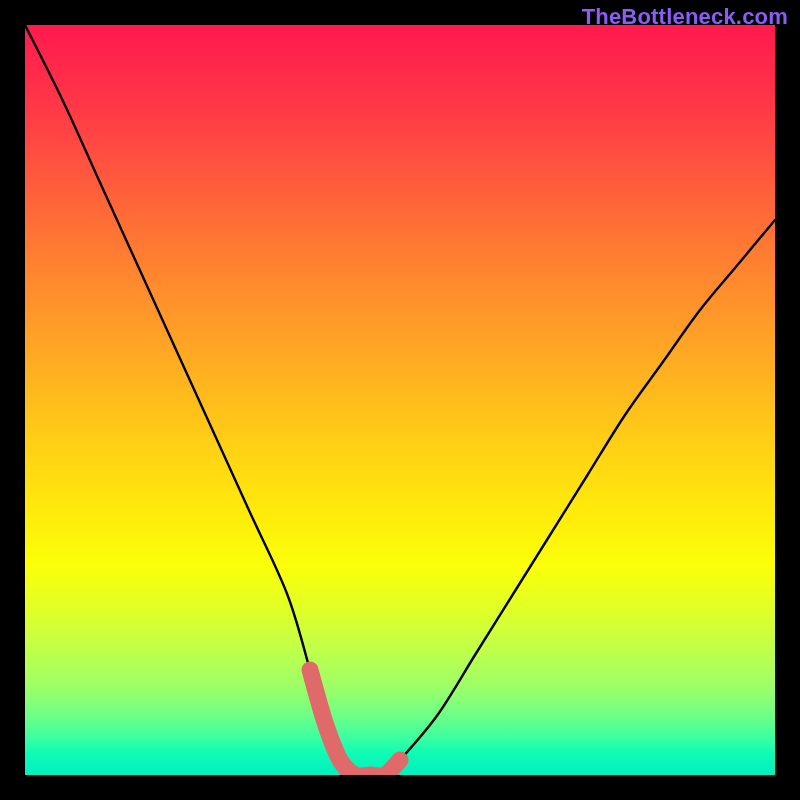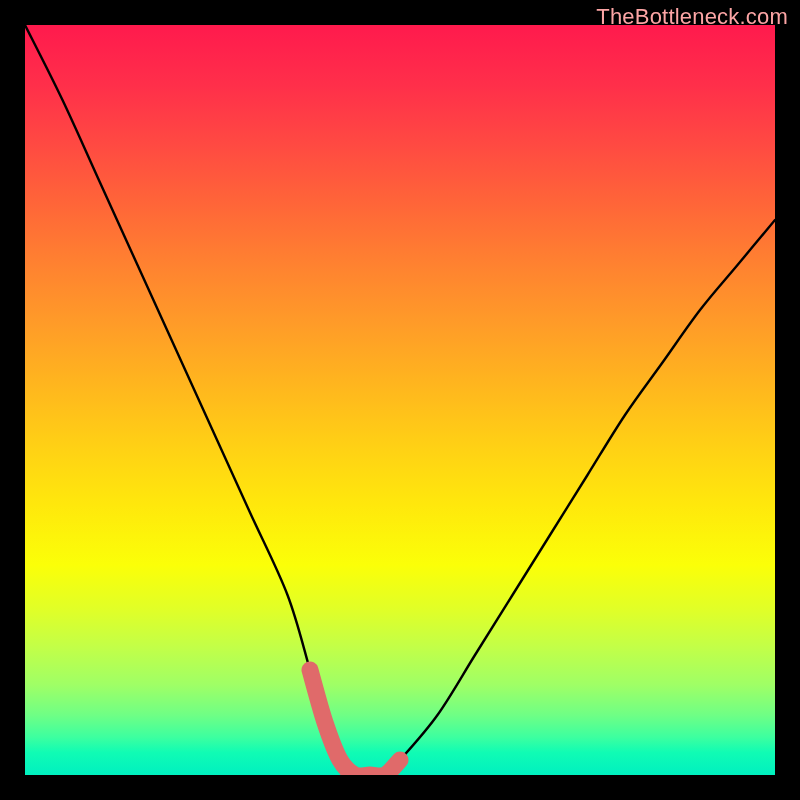--- a/index.html
+++ b/index.html
@@ -47,24 +47,24 @@
     position: absolute;
     left: 25px;
     top: 25px;
     width: 750px;
     height: 750px;
   }
   .watermark {
     position: absolute;
     top: 4px;
     right: 12px;
-    color: #fca5a5;
+    color: #8b5cf6;
     font-size: 22px;
     letter-spacing: 0.2px;
-    font-weight: 400;
+    font-weight: 700;
   }
 </style>
 </head>
 <body>
 
 <div class="frame">
 
   <div class="plot-bg"></div>
 
   <svg class="plot-svg" viewBox="0 0 750 750" preserveAspectRatio="none">

